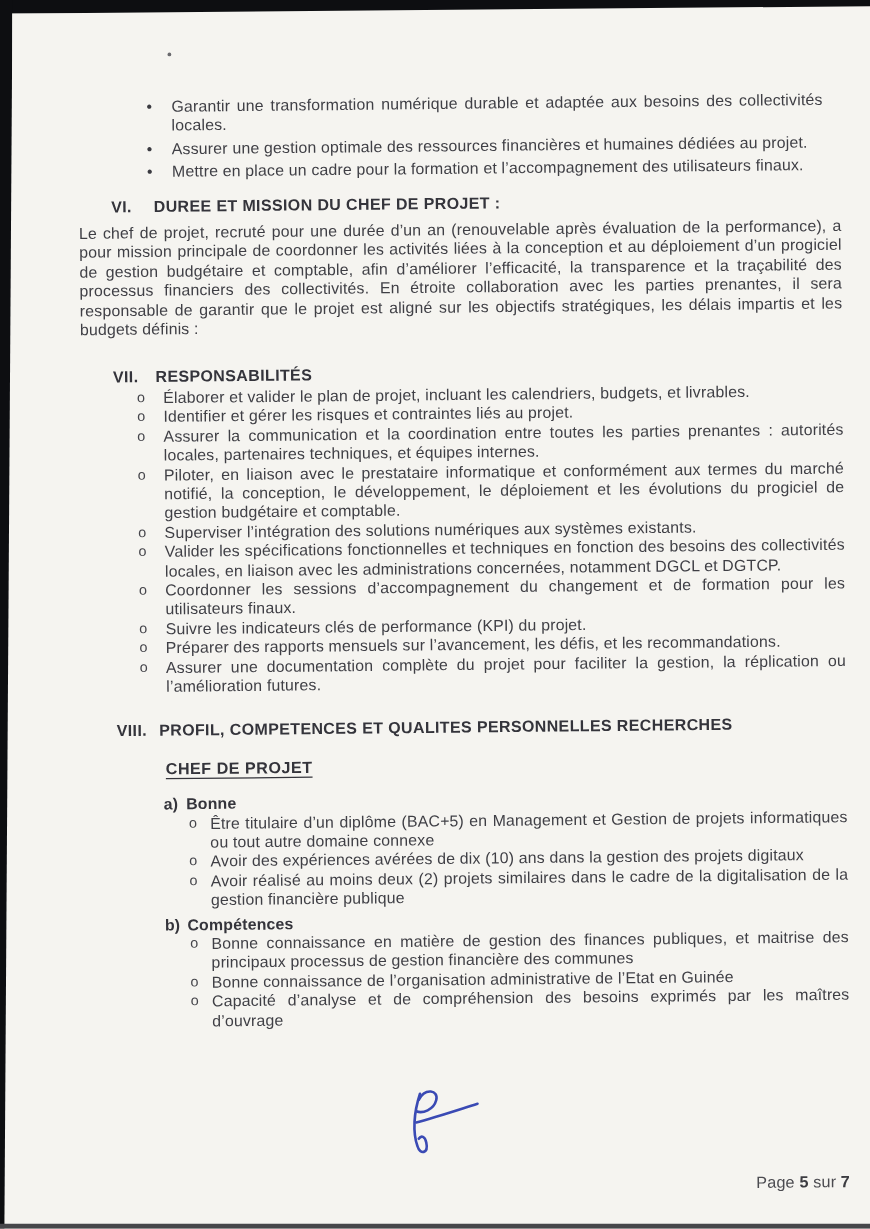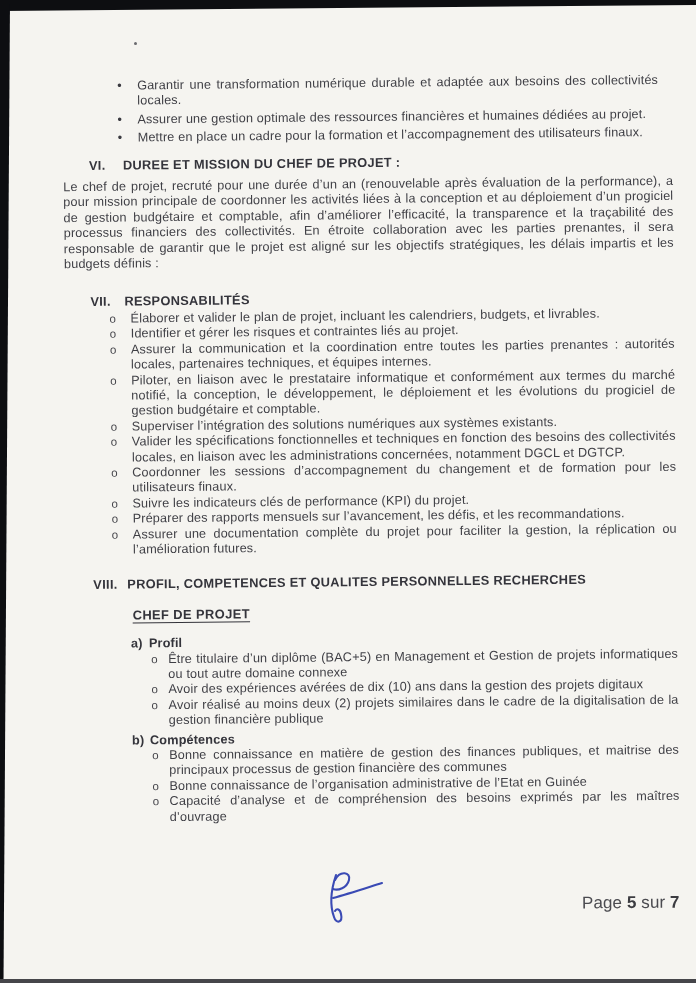--- a/index.html
+++ b/index.html
@@ -50,21 +50,21 @@
     text-decoration:underline;text-underline-offset:3px;text-decoration-thickness:1.4px;}
   .sub-head{display:flex;font-weight:bold;color:#34343b;text-align:left;margin-top:14px;}
   .sub-head .lbl{flex:none;width:18px;margin-left:63px;}
   .sub-head.b{margin-top:4px;}
   .sub-item{display:flex;}
   .sub-item .o-marker{flex:none;width:17px;margin-left:83px;font-size:11.5px;color:#45454b;}
   .sub-item .o-text{flex:1;}
 
   
   .signature{position:absolute;left:318px;top:868px;width:72px;height:64px;}
-  .footer{position:absolute;right:16px;top:893px;font-size:17px;color:#4b4b50;
+  .footer{position:absolute;right:16px;top:938px;font-size:13px;color:#4b4b50;
     transform:rotate(-0.5deg);letter-spacing:0.1px;}
   .footer b{font-weight:bold;color:#3c3c41;}
 </style>
 </head>
 <body>
 
 <div class="scan-page">
   <div class="edge-top"></div>
   <div class="edge-left"></div>
   <div class="edge-bottom"></div>
@@ -142,21 +142,21 @@
 
     <div class="sec-head head-viii">
       <span class="num">VIII.</span>
       <span class="title">PROFIL, COMPETENCES ET QUALITES PERSONNELLES RECHERCHES</span>
     </div>
 
     <div class="role-head">CHEF DE PROJET</div>
 
     <div class="sub-head">
       <span class="lbl">a)</span>
-      <span>Profil</span>
+      <span>Bonne</span>
     </div>
     <div>
       <div class="sub-item">
         <span class="o-marker">o</span>
         <span class="o-text">Être titulaire d’un diplôme (BAC+5) en Management et Gestion de projets informatiques ou tout autre domaine connexe</span>
       </div>
       <div class="sub-item">
         <span class="o-marker">o</span>
         <span class="o-text">Avoir des expériences avérées de dix (10) ans dans la gestion des projets digitaux</span>
       </div>

